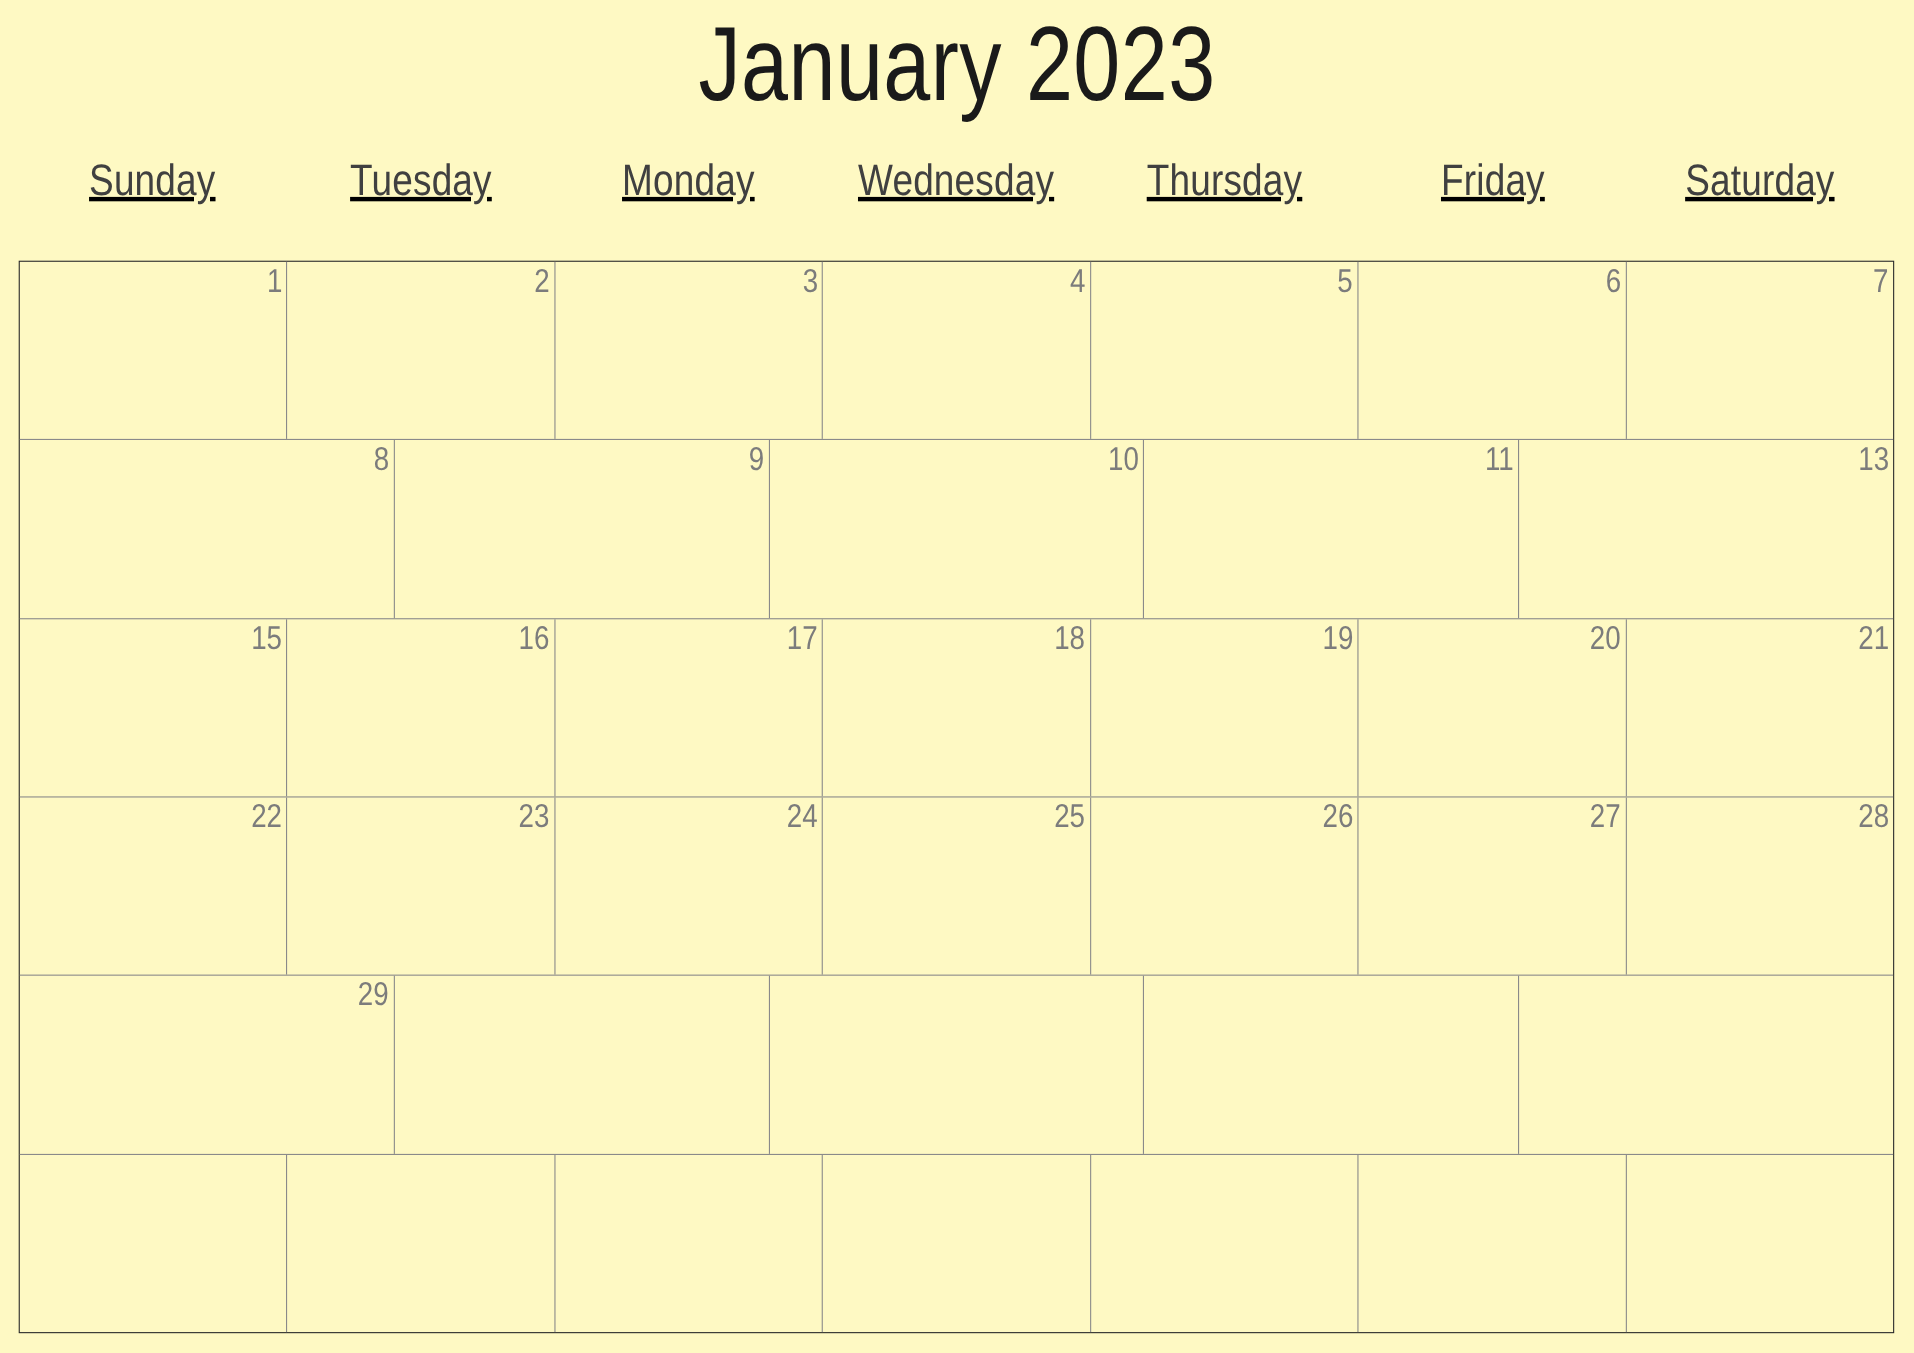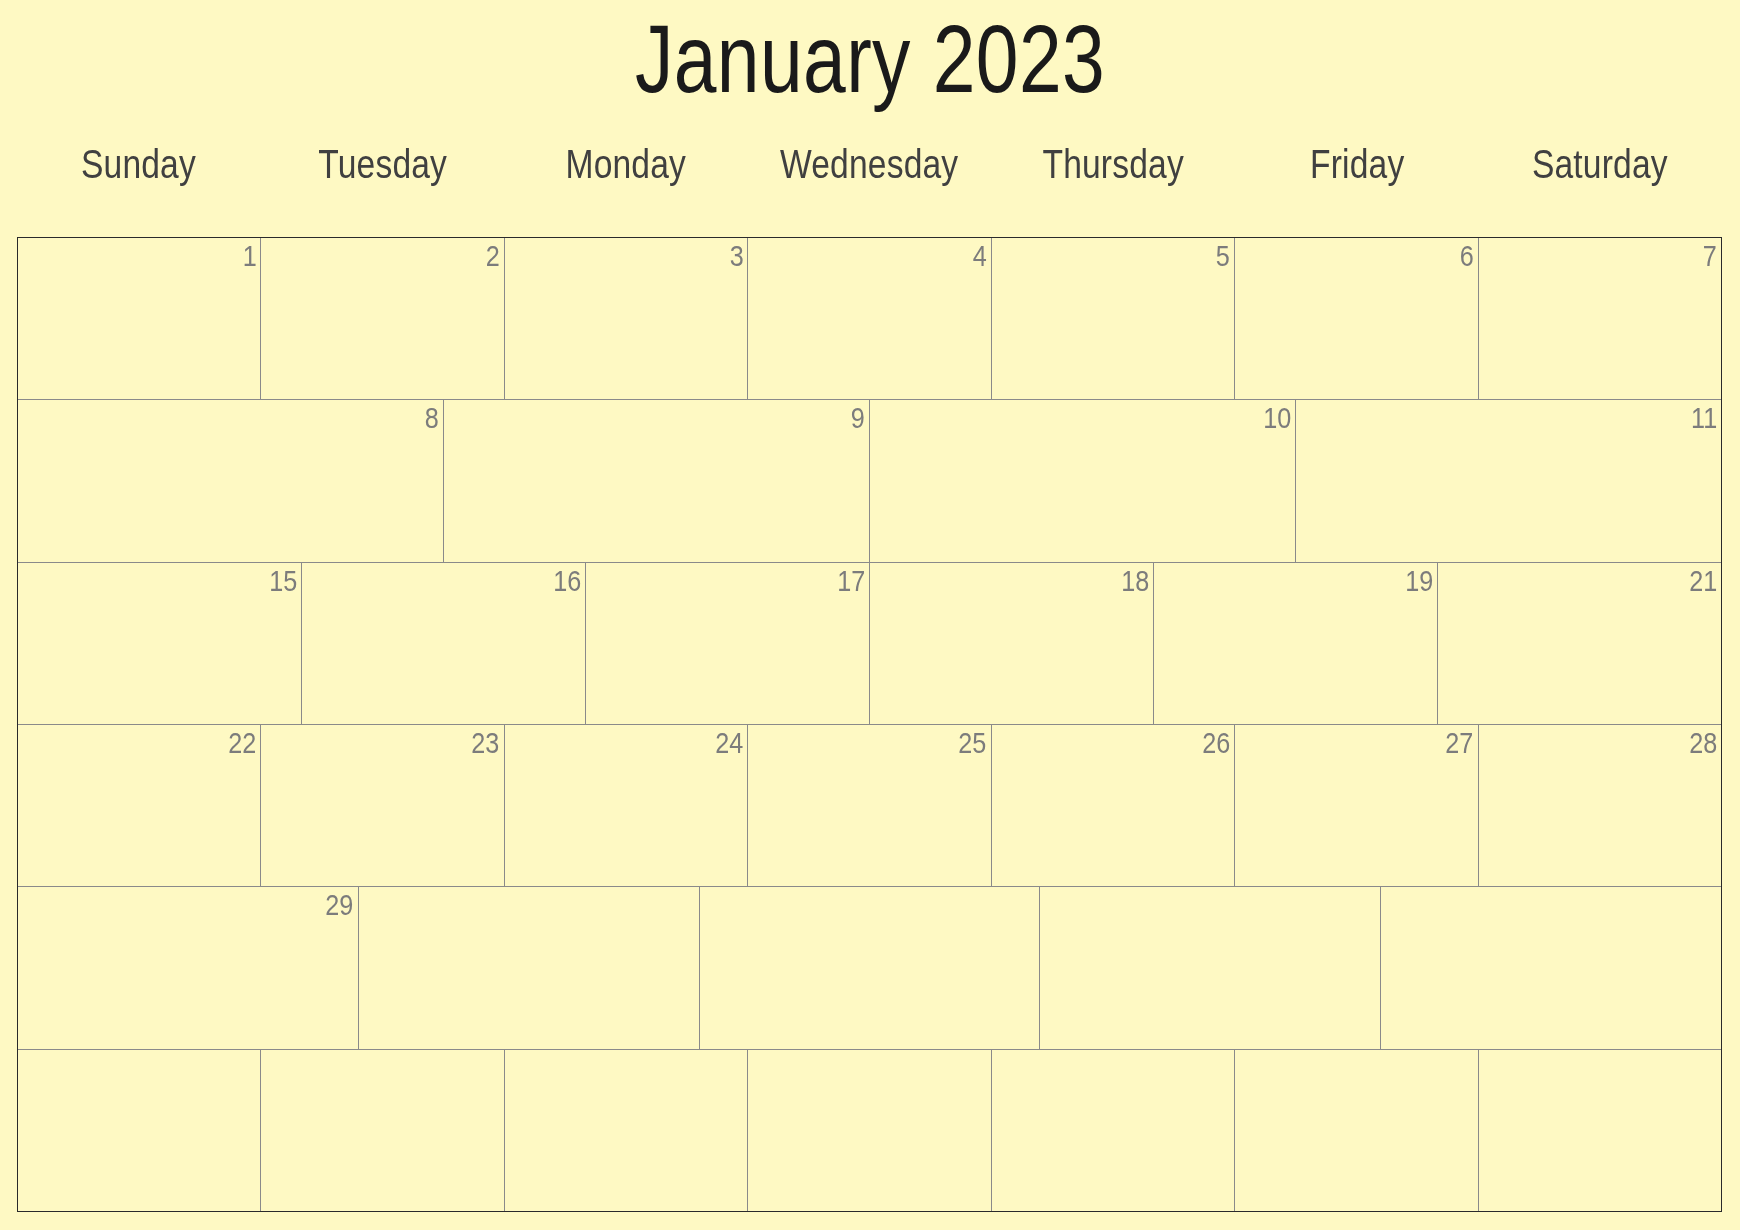--- a/index.html
+++ b/index.html
@@ -42,20 +42,21 @@
   }
 
   
   #weekday-header {
     position: absolute;
     left: 17px;
     top: 124px;
     width: 1705px;
     height: 62px;
     display: flex;
+    text-decoration: underline;
   }
   .weekday-cell {
     flex: 1 1 0;
     display: flex;
     align-items: flex-end;
     justify-content: center;
     height: 62px;
   }
   .weekday-label {
     font-family: "Liberation Sans", sans-serif;
@@ -178,38 +179,44 @@
         </div>
         <div class="day-cell">
           <span class="day-number">9</span>
         </div>
         <div class="day-cell">
           <span class="day-number">10</span>
         </div>
         <div class="day-cell">
           <span class="day-number">11</span>
         </div>
+        <div class="day-cell">
+          <span class="day-number">13</span>
+        </div>
       </div>
       <div class="calendar-week">
         <div class="day-cell">
           <span class="day-number">15</span>
         </div>
         <div class="day-cell">
           <span class="day-number">16</span>
         </div>
         <div class="day-cell">
           <span class="day-number">17</span>
         </div>
         <div class="day-cell">
           <span class="day-number">18</span>
         </div>
         <div class="day-cell">
           <span class="day-number">19</span>
         </div>
         <div class="day-cell">
+          <span class="day-number">20</span>
+        </div>
+        <div class="day-cell">
           <span class="day-number">21</span>
         </div>
       </div>
       <div class="calendar-week">
         <div class="day-cell">
           <span class="day-number">22</span>
         </div>
         <div class="day-cell">
           <span class="day-number">23</span>
         </div>

